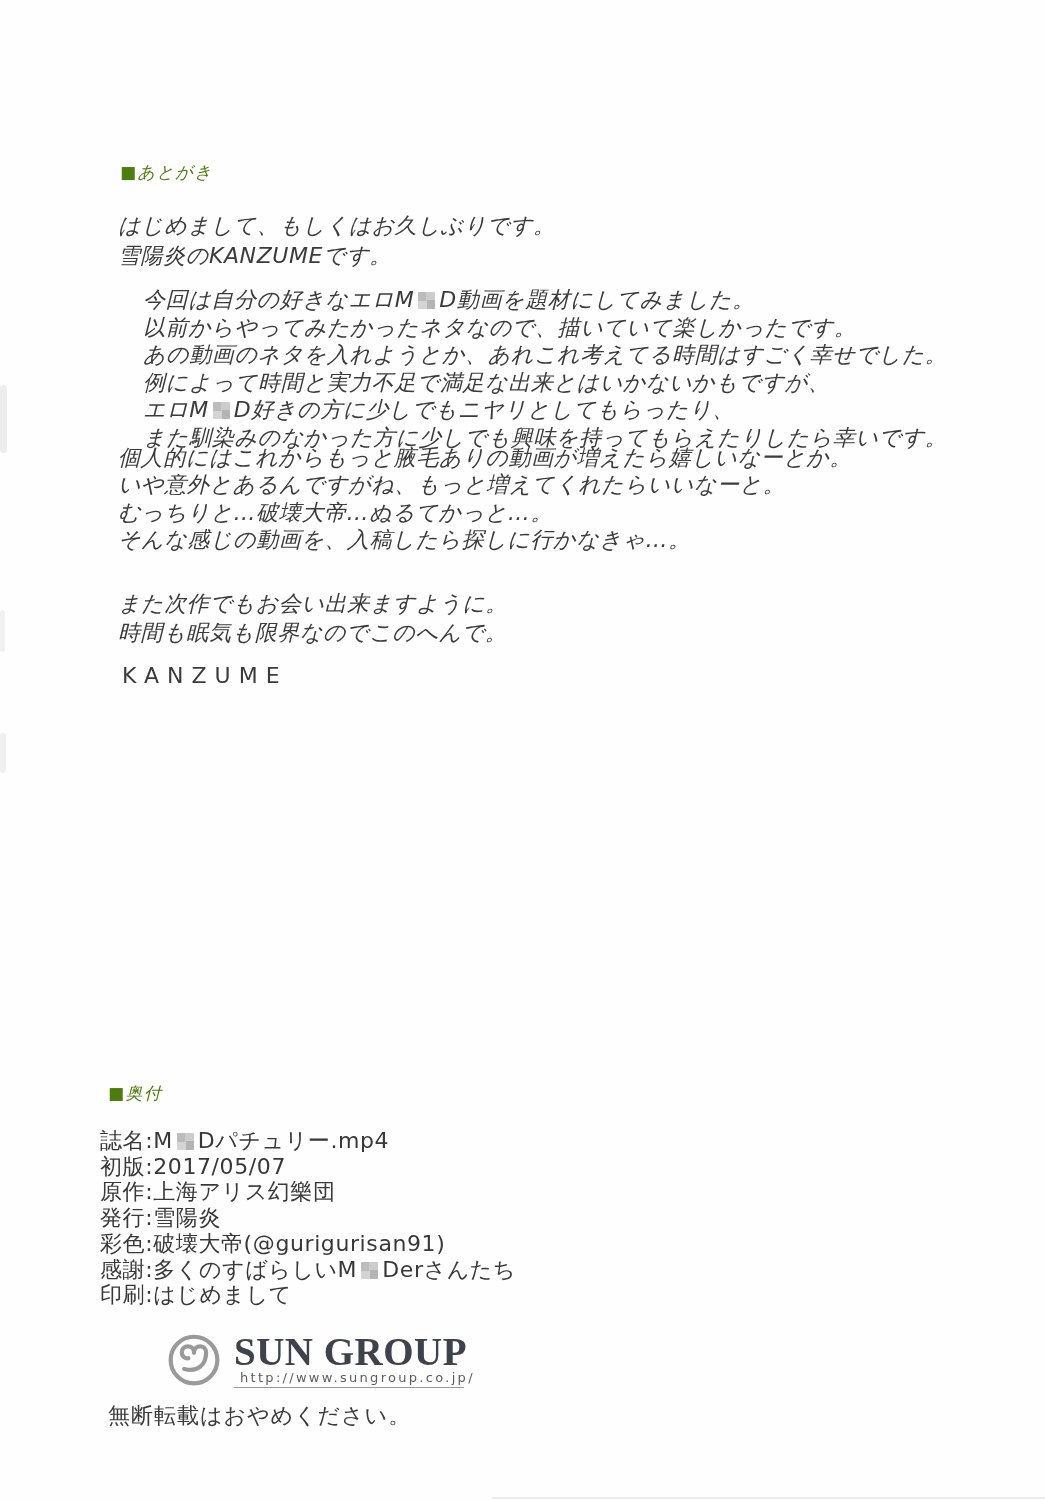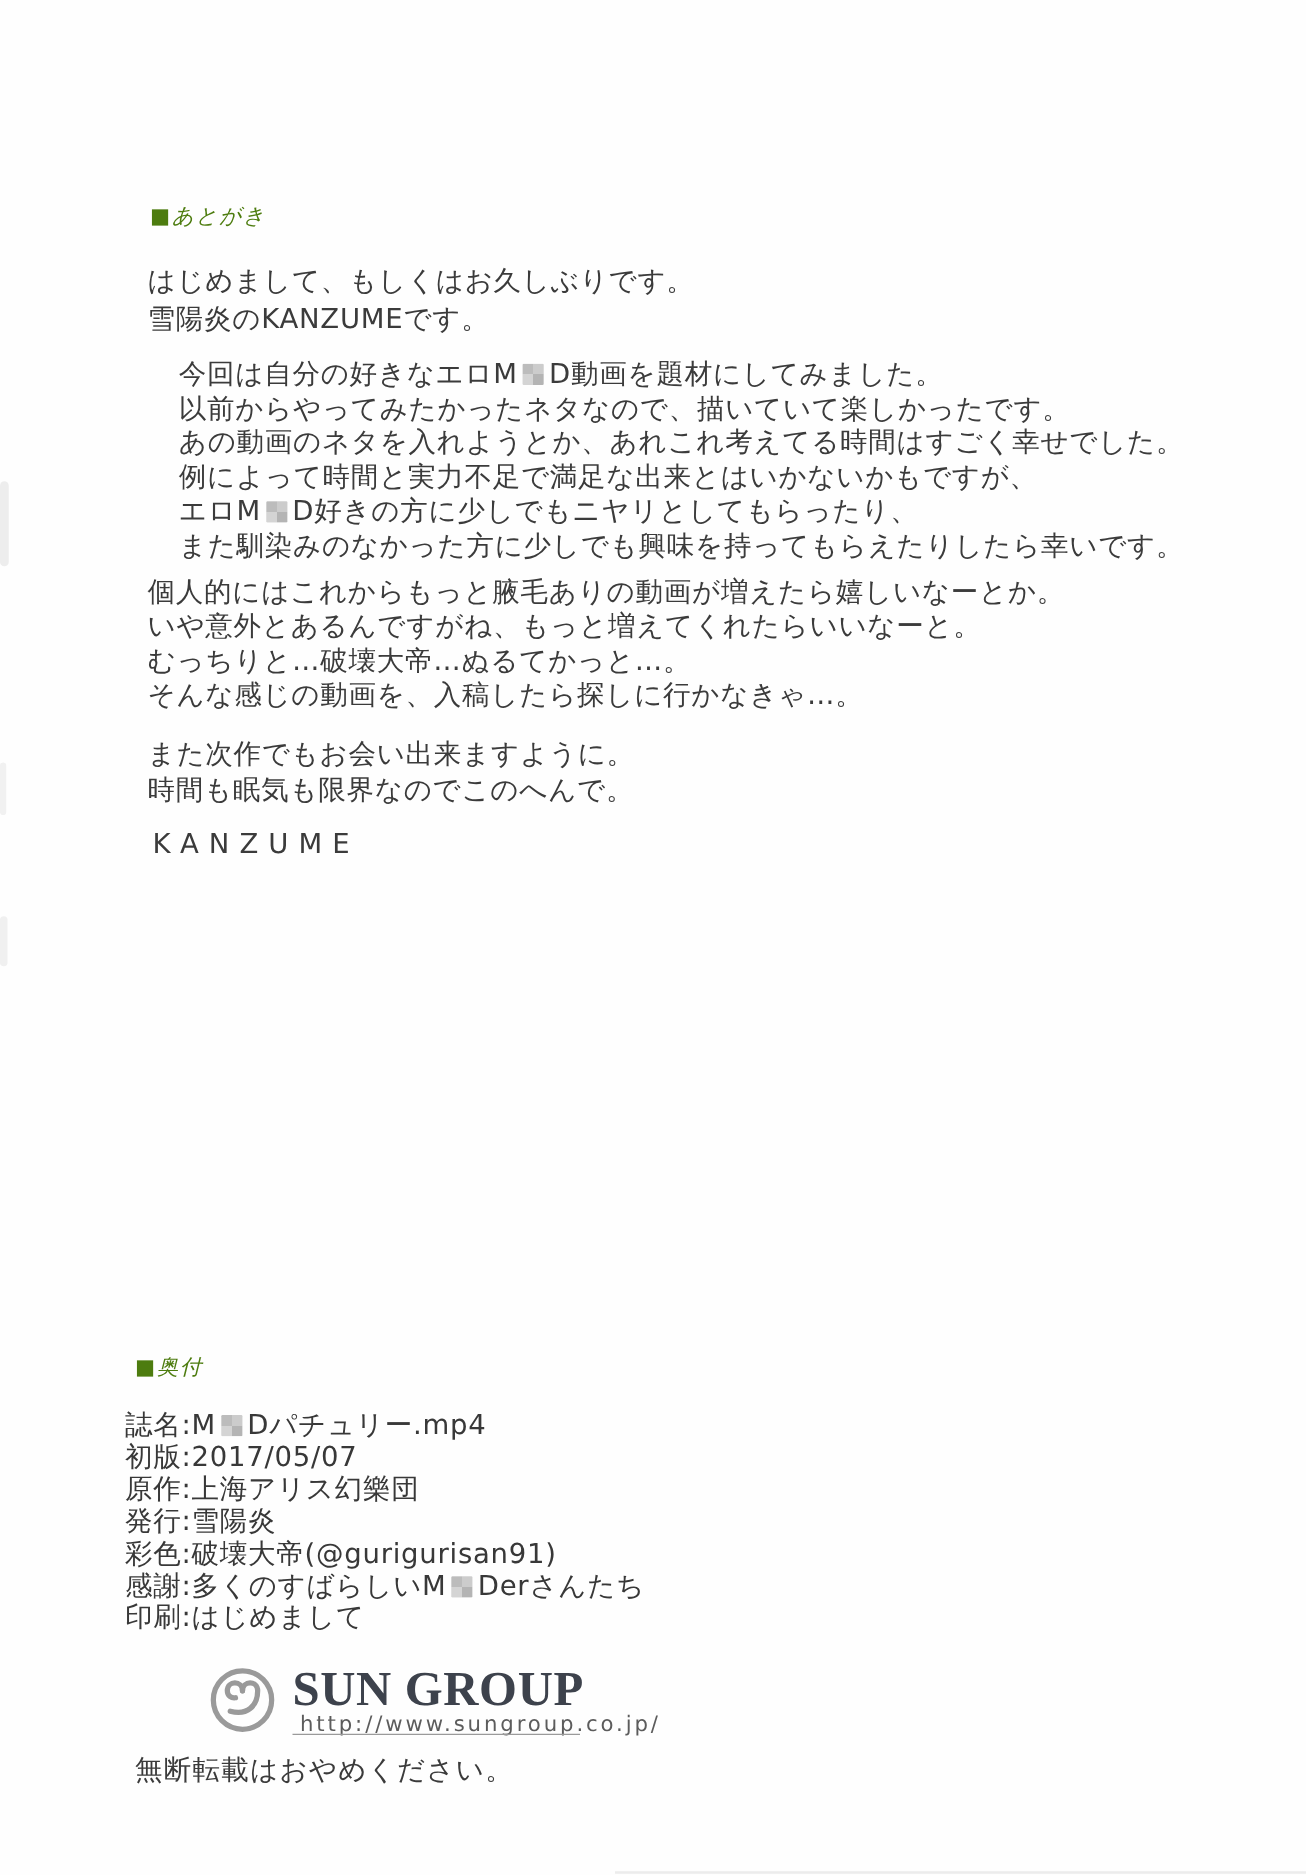--- a/index.html
+++ b/index.html
@@ -27,24 +27,25 @@
   }
   #afterword-heading { left: 120px; top: 161px; }
   #colophon-heading  { left: 108px; top: 1082px; }
 
   .para {
     position: absolute;
     left: 118px;
     font-size: 22px;
     letter-spacing: 0.6px;
     color: #3b3b3b;
+    font-style: italic;
   }
   #para-0 { top: 211px; line-height: 30px; }
   #para-1 { top: 286px; line-height: 27.6px; margin-left: 25px; }
-  #para-2 { top: 461px; line-height: 27.3px; }
+  #para-2 { top: 444px; line-height: 27.3px; }
   #para-3 { top: 589px; line-height: 29px; }
 
   #signature {
     position: absolute;
     left: 122px;
     top: 663px;
     font-size: 22px;
     letter-spacing: 8px;
     color: #3b3b3b;
   }
@@ -81,21 +82,21 @@
     font-weight: 700;
     font-size: 39px;
     letter-spacing: 0.5px;
     color: #3d424c;
     white-space: pre;
   }
   #sun-logo-url {
     position: absolute;
     left: 74px;
     top: 41px;
-    font-size: 17px;
+    font-size: 13px;
     letter-spacing: 2.3px;
     color: #5c5c5c;
     white-space: pre;
   }
   #sun-logo-rule {
     position: absolute;
     left: 68px;
     top: 58px;
     width: 230px;
     height: 1px;

